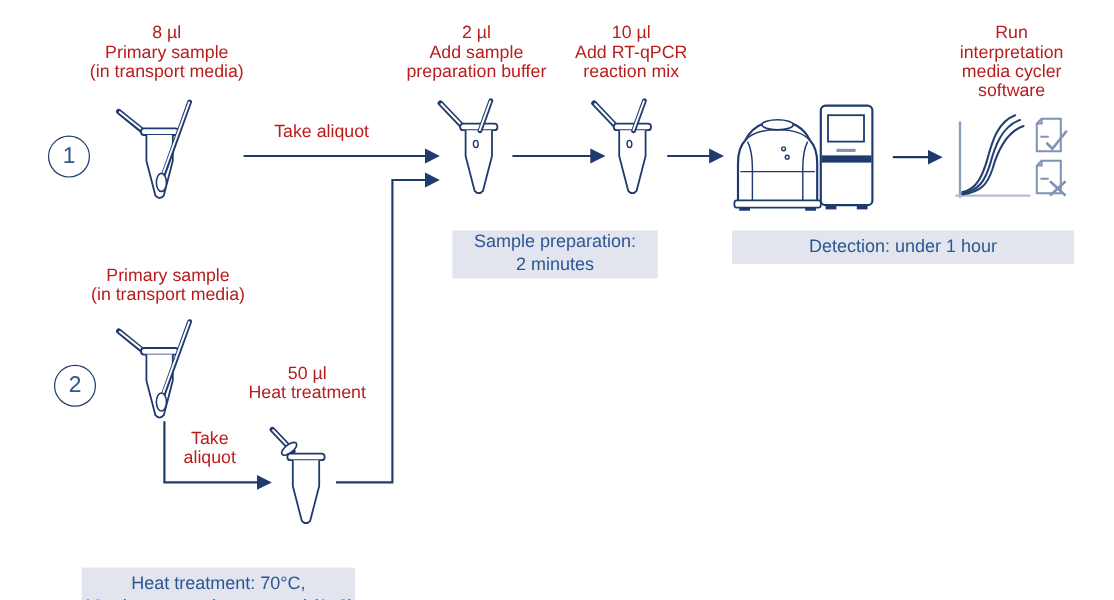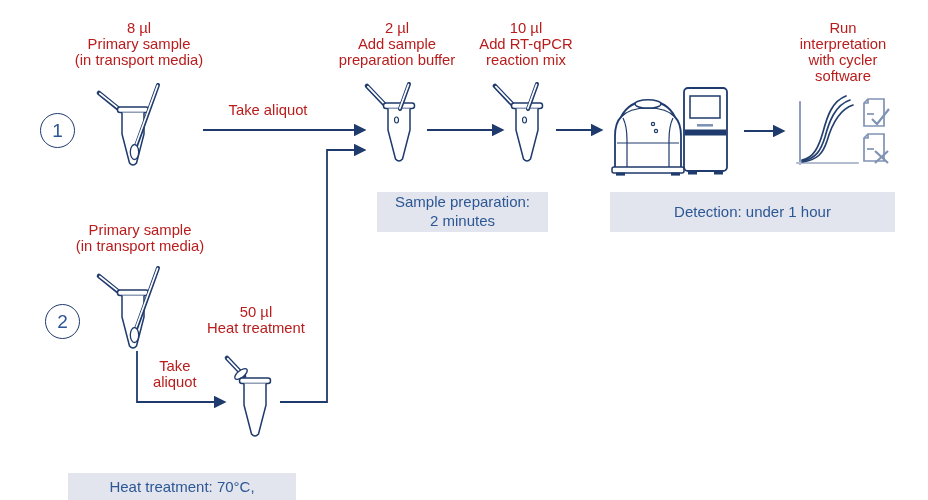--- a/index.html
+++ b/index.html
@@ -134,28 +134,28 @@
 Primary sample
 (in transport media)</div>
   <div class="lbl" style="left:268px; top:103px">Take aliquot</div>
   <div class="lbl" style="left:397px; top:21px">2 µl
 Add sample
 preparation buffer</div>
   <div class="lbl" style="left:526px; top:21px">10 µl
 Add RT-qPCR
 reaction mix</div>
   <div class="lbl" style="left:843px; top:21px">Run interpretation
-with cycler
+media cycler
 software</div>
   <div class="lbl" style="left:140px; top:223px">Primary sample
 (in transport media)</div>
   <div class="lbl" style="left:256px; top:305px">50 µl
 Heat treatment</div>
   <div class="lbl left" style="left:153px; top:359px">Take
 aliquot</div>
 
   <div class="callout" style="left:377px; top:192px; width:171px; height:40px">Sample preparation:
 2 minutes</div>
-  <div class="callout" style="left:610px; top:192px; width:285px; height:40px">Detection: under 1 hour</div>
+  <div class="callout" style="left:610px; top:192px; width:285px; height:28px">Detection: under 1 hour</div>
   <div class="callout" style="left:68px; top:473px; width:228px; height:47px">Heat treatment: 70°C,
 10 minutes or other protocol (1, 2)</div>
 
 </div>
 
 </body></html>

